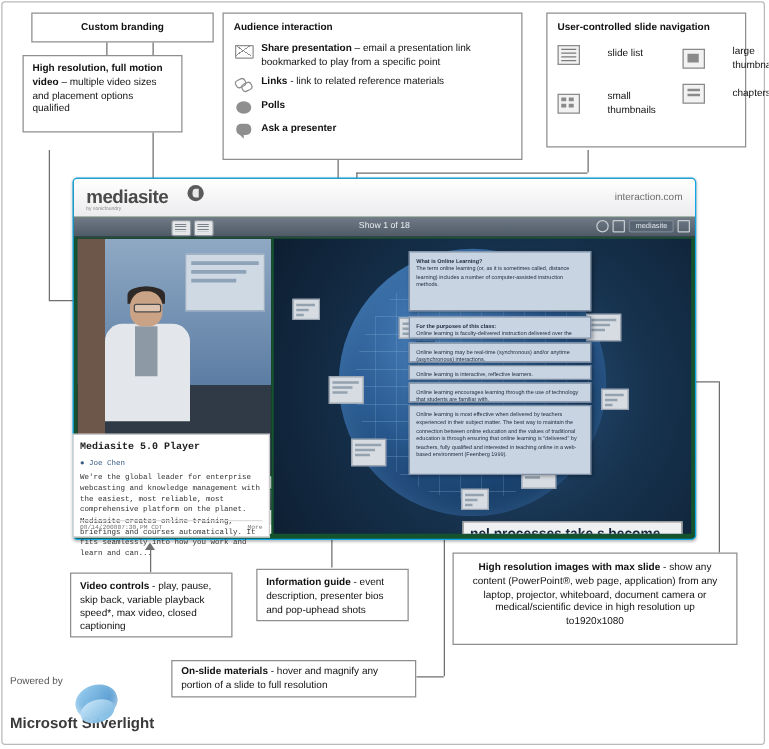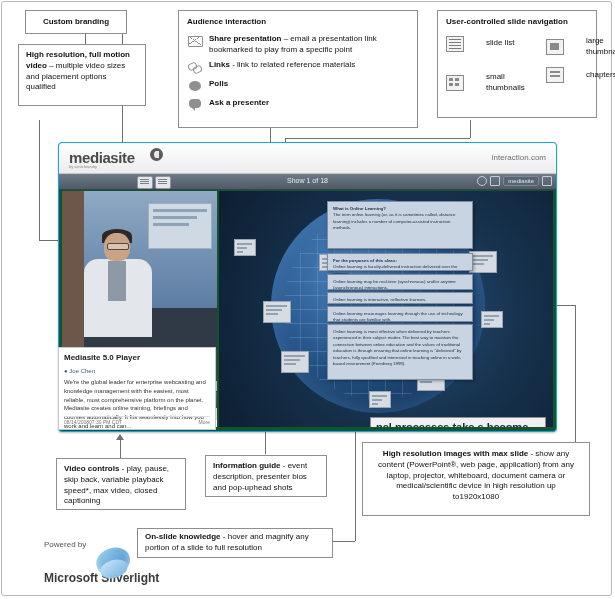--- a/index.html
+++ b/index.html
@@ -121,21 +121,21 @@
   .c-play{width:0;height:0;border-top:5px solid transparent;border-bottom:5px solid transparent;border-left:8px solid #d9dee3;}
   .statusrow{
     position:absolute;left:3px;top:265px;width:155px;height:12px;background:#d6d8da;
     font-size:6px;color:#444;display:flex;align-items:center;justify-content:space-between;padding:0 4px;box-sizing:border-box;
   }
   .infopane{
     position:absolute;left:3px;top:277px;width:155px;height:7px;background:#fff;
   }
   .info-block{
     position:absolute;left:58px;top:347px;width:158px;height:83px;background:#ffffff;border:1px solid #c9c9c9;
-    box-sizing:border-box;padding:4px 5px;font-size:6px;line-height:1.45;color:#333;
+    box-sizing:border-box;padding:4px 5px;font-size:6px;line-height:1.45;color:#333;font-family:Liberation Mono, monospace;
   }
   .info-title{font-size:8px;font-weight:bold;color:#222;margin-bottom:3px;}
   .info-presenter{font-size:6px;color:#3a5d86;margin-bottom:3px;}
   .info-foot{position:absolute;left:5px;right:5px;bottom:3px;font-size:5px;color:#777;display:flex;justify-content:space-between;border-top:1px solid #ddd;padding-top:2px;}
 
   .slide-pane{
     position:absolute;left:160px;top:48px;width:334px;height:236px;
     background:radial-gradient(circle at 58% 52%, #28527f 0%, #17334f 45%, #0d1e31 100%);
     overflow:hidden;
   }
@@ -170,21 +170,21 @@
   .callout-box b{font-weight:bold;}
   .magnifier{
     position:absolute;left:293px;top:284px;width:176px;height:51px;
     background:rgba(255,255,255,.93);border:1px solid #8f8f8f;
     color:#14253a;font-size:11px;font-weight:bold;line-height:1.25;
     padding:3px 5px;box-sizing:border-box;overflow:hidden;
     transform:translate(-142px,-58px);
   }
   
   .silver{
-    position:absolute;left:8px;top:540px;width:150px;margin-left:36px;
+    position:absolute;left:8px;top:540px;width:150px;
   }
   .silver .pw{font-size:8px;color:#555;}
   .silver .ms{font-size:12px;font-weight:bold;color:#3a3a3a;}
   .sl-logo{
     position:absolute;left:52px;top:8px;width:34px;height:28px;
   }
   .sl-swoop{
     position:absolute;left:0;top:0;width:34px;height:26px;border-radius:50% 50% 45% 45%;
     background:linear-gradient(145deg,#9fd3f2,#3f88c5);
     transform:rotate(-18deg);
@@ -251,21 +251,21 @@
 <div class="arrow arr-up" style="left:261px;top:424px;"></div>
 
 <div class="ln lnh" style="left:333px;top:541px;width:22px;"></div>
 <div class="ln lnv" style="left:355px;top:352px;height:189px;"></div>
 <div class="arrow arr-up" style="left:351px;top:346px;"></div>
 
 <div class="ln lnh" style="left:545px;top:305px;width:30px;"></div>
 <div class="ln lnv" style="left:575px;top:305px;height:140px;"></div>
 <div class="arrow arr-left" style="left:539px;top:301px;"></div>
 
-<div class="callout ctr" style="left:25px;top:10px;width:102px;height:24px;display:flex;align-items:center;justify-content:center;">
+<div class="callout ctr" style="left:25px;top:10px;width:146px;height:24px;display:flex;align-items:center;justify-content:center;">
   <span class="ttl">Custom branding</span>
 </div>
 
 <div class="callout" style="left:18px;top:44px;width:128px;height:62px;">
   <span class="ttl">High resolution, full motion video</span><span> – multiple video sizes and placement options qualified</span>
 </div>
 
 <div class="callout" style="left:178px;top:10px;width:240px;height:118px;padding:6px 8px;">
   <div class="ttl" style="margin-bottom:6px;">Audience interaction</div>
 
@@ -456,21 +456,21 @@
 
 <div class="callout" style="left:56px;top:458px;width:130px;height:52px;">
   <span class="ttl">Video controls</span><span> - play, pause, skip back, variable playback speed*, max video, closed captioning</span>
 </div>
 
 <div class="callout" style="left:205px;top:455px;width:122px;height:42px;">
   <span class="ttl">Information guide</span><span> - event description, presenter bios and pop-uphead shots</span>
 </div>
 
 <div class="callout" style="left:137px;top:528px;width:196px;height:30px;display:flex;align-items:center;">
-  <div><span class="ttl">On-slide knowledge</span><span> - hover and magnify any portion of a slide to full resolution</span></div>
+  <div><span class="ttl">On-slide materials</span><span> - hover and magnify any portion of a slide to full resolution</span></div>
 </div>
 
 <div class="callout ctr" style="left:362px;top:442px;width:228px;height:74px;padding:6px 10px;">
   <span class="ttl">High resolution images with max slide</span><span> - show any content (PowerPoint®, web page, application) from any laptop, projector, whiteboard, document camera or medical/scientific device in high resolution up to1920x1080</span>
 </div>
 
 <div class="silver">
   <div class="pw">Powered by</div>
   <div class="sl-logo">
     <div class="sl-swoop"></div>

